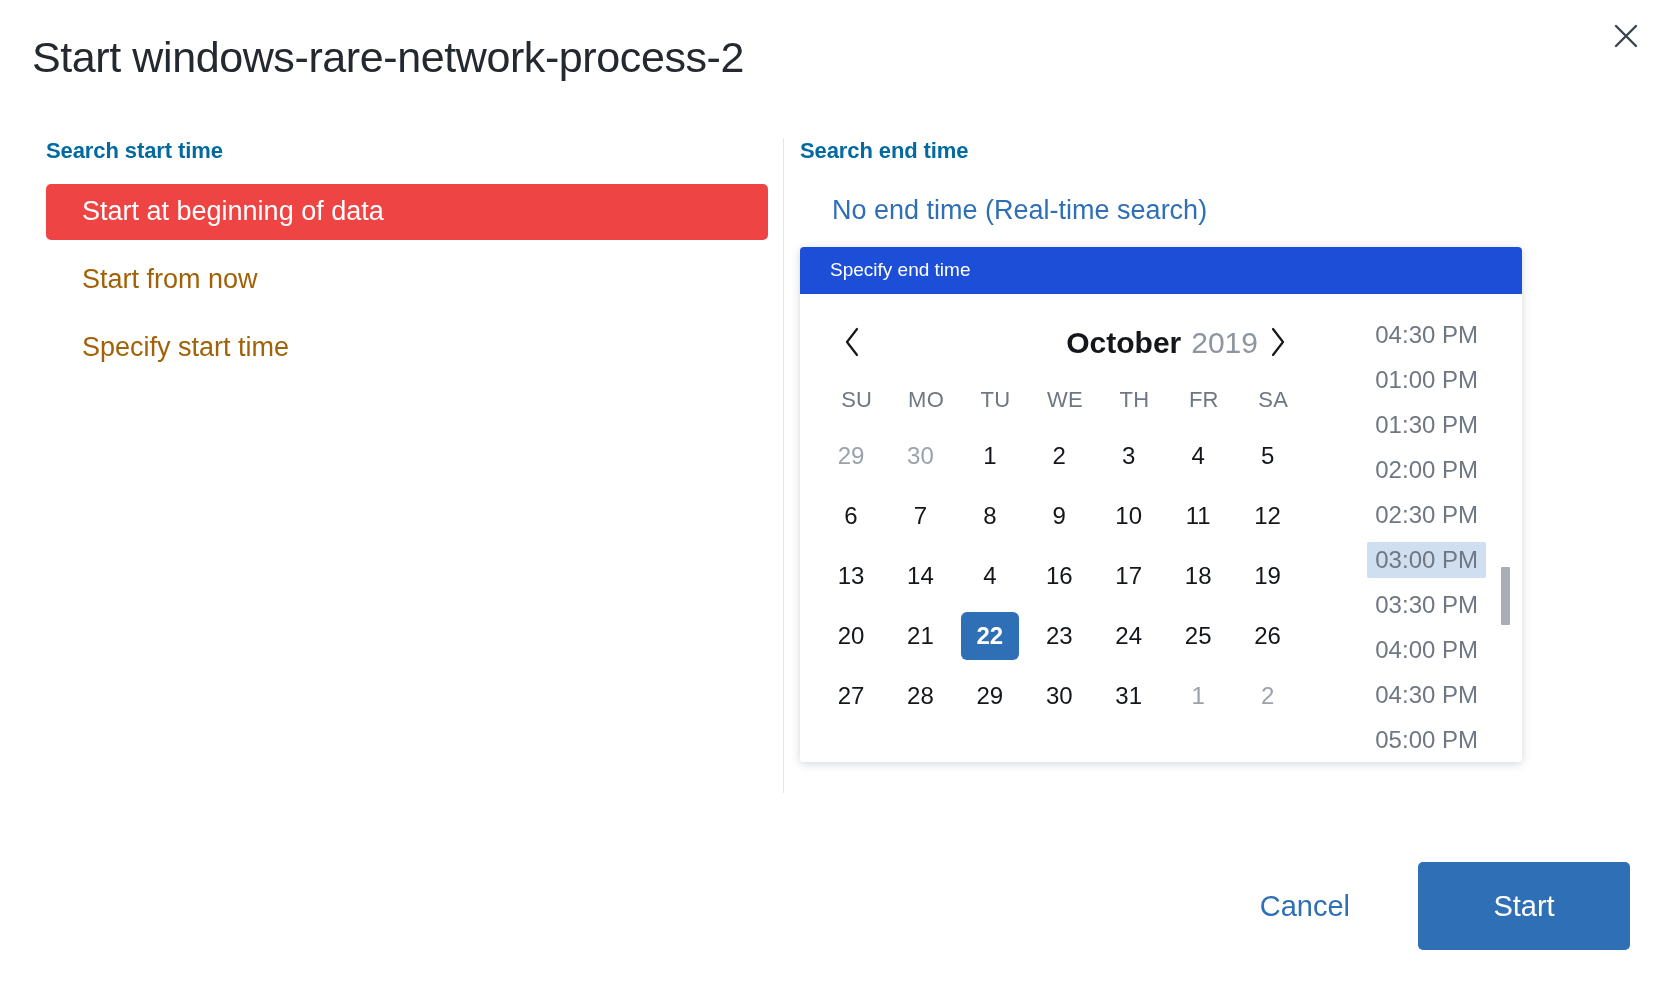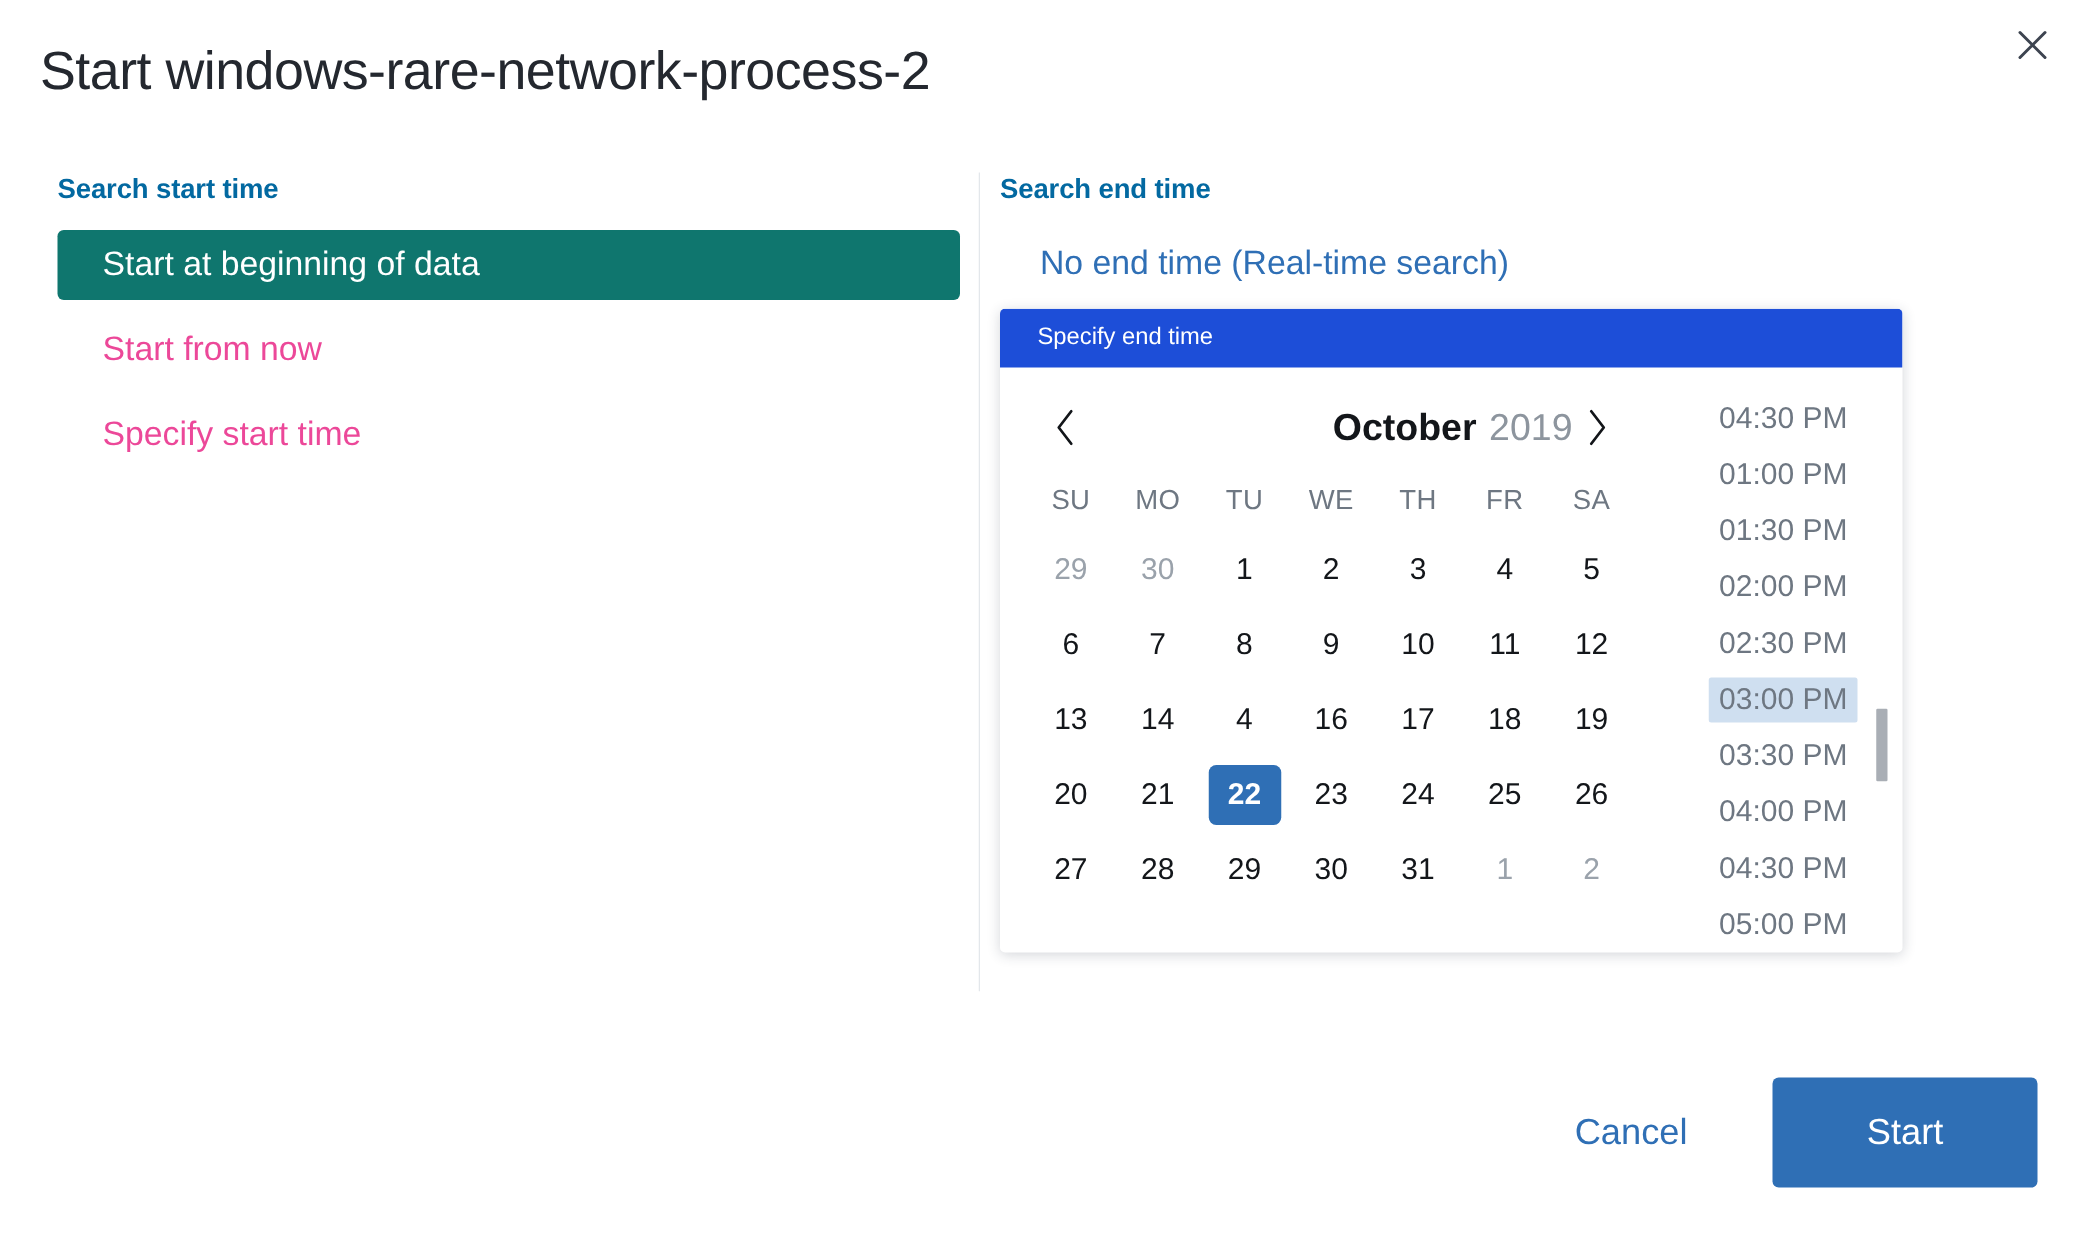--- a/index.html
+++ b/index.html
@@ -83,29 +83,29 @@
     color: #0369a1;
     margin-bottom: 20px;
     letter-spacing: -0.1px;
   }
   .col-right .section-label { padding-left: 0px; }
 
   
   .option {
     display: block;
     font-size: 27px;
-    color: #ec4899;
+    color: #a16207;
     padding: 11px 0 11px 36px;
     border-radius: 5px;
     cursor: pointer;
     line-height: 1.25;
     white-space: nowrap;
   }
   .option.selected {
-    background: #0f766e;
+    background: #ef4444;
     color: #ffffff;
   }
   .col-left .option { width: 722px; }
 
   .col-left .option + .option { margin-top: 12px; }
 
   
   .col-right .option-no-end {
     display: block;
     font-size: 27px;
@@ -181,21 +181,21 @@
     align-items: center;
     justify-content: center;
     font-size: 22px;
     color: #6e7782;
     letter-spacing: 0.3px;
   }
   .cal-day {
     height: 60px;
     display: flex;
     align-items: center;
-    justify-content: center;
+    justify-content: flex-start;
     font-size: 24px;
     color: #13161a;
     cursor: pointer;
   }
   .cal-day span {
     display: flex;
     align-items: center;
     justify-content: center;
     min-width: 58px;
     height: 48px;

